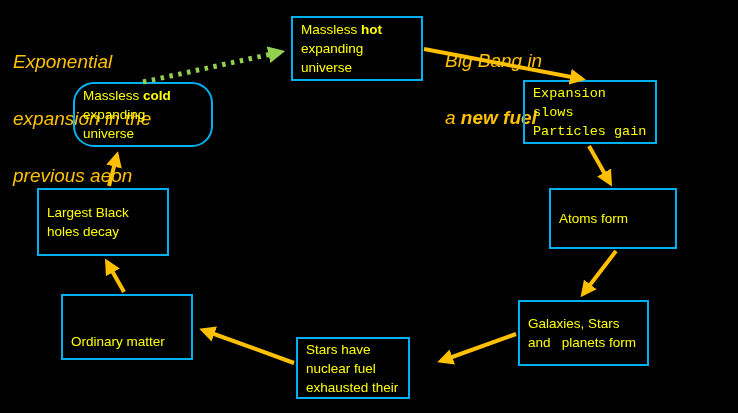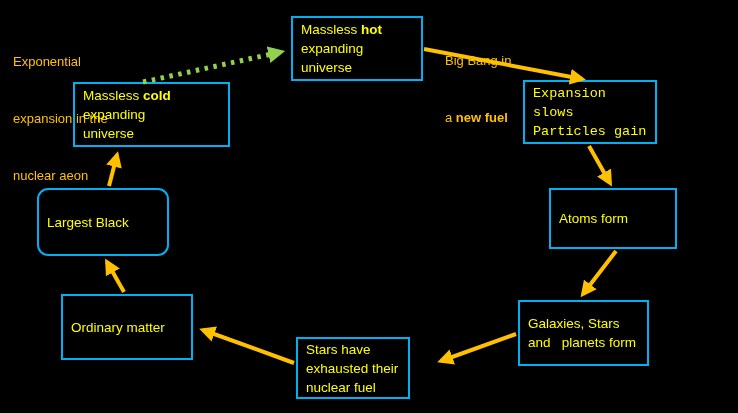--- a/index.html
+++ b/index.html
@@ -21,50 +21,51 @@
     color:var(--boxtext,#FFFF00);
     display:flex;flex-direction:column;justify-content:center;
     padding:7px 8px;
     font-size:13.5px;line-height:19px;
   }
   .box-line{white-space:pre-wrap;}
   .bd{font-weight:bold;}
   .note{
     position:absolute;
     color:var(--note,#FFC000);
-    font-size:13px;line-height:19px;
+    font-style:italic;
+    font-size:19px;line-height:19px;
     white-space:pre-wrap;
   }
   .orange-arrow{stroke:var(--arrow,#FFC000);stroke-width:4;fill:none;stroke-linecap:butt;}
   .orange-head{fill:var(--arrow,#FFC000);}
   .green-arrow{stroke:var(--green,#92D050);stroke-width:5;fill:none;stroke-dasharray:3.5 5.5;stroke-linecap:butt;}
   .green-head{fill:var(--green,#92D050);}
 
   
   .b-hot      {left:291px;top:16px;width:132px;height:65px;}
-  .b-cold     {left:73px; top:82px;width:157px;height:65px;}
+  .b-cold     {left:73px; top:82px;width:140px;height:65px;border-radius:21px;}
   .b-expansion{left:523px;top:80px;width:134px;height:64px;font-family:Liberation Mono, monospace;}
   .b-atoms    {left:549px;top:188px;width:128px;height:61px;}
   .b-galaxies {left:518px;top:300px;width:131px;height:66px;}
   .b-stars    {left:296px;top:337px;width:114px;height:62px;}
-  .b-ordinary {left:61px; top:294px;width:132px;height:66px;}
-  .b-bholes   {left:37px; top:188px;width:132px;height:68px;border-radius:11px;}
+  .b-ordinary {left:61px; top:294px;width:132px;height:66px;justify-content:flex-end;}
+  .b-bholes   {left:37px; top:188px;width:132px;height:68px;}
 
   .n-prev{left:13px;top:14px;}
   .n-bang{left:445px;top:13px;}
 </style>
 </head>
 <body>
 
 <div class="canvas">
 
   <div class="note n-prev">
     <div>Exponential</div>
     <div>expansion in the</div>
-    <div>nuclear aeon</div>
+    <div>previous aeon</div>
   </div>
 
   <div class="note n-bang">
     <div>Big Bang in</div>
     <div><span>a </span><span class="bd">new fuel</span></div>
   </div>
 
   <div class="box b-hot">
     <div class="box-line"><span>Massless </span><span class="bd">hot</span></div>
     <div class="box-line">expanding</div>
@@ -80,30 +81,31 @@
     <div class="box-line">Atoms form</div>
   </div>
 
   <div class="box b-galaxies">
     <div class="box-line">Galaxies, Stars</div>
     <div class="box-line">and   planets form</div>
   </div>
 
   <div class="box b-stars">
     <div class="box-line">Stars have</div>
+    <div class="box-line">nuclear fuel</div>
     <div class="box-line">exhausted their</div>
-    <div class="box-line">nuclear fuel</div>
   </div>
 
   <div class="box b-ordinary">
     <div class="box-line">Ordinary matter</div>
   </div>
 
   <div class="box b-bholes">
     <div class="box-line">Largest Black</div>
+    <div class="box-line">holes decay</div>
   </div>
 
   <div class="box b-cold">
     <div class="box-line"><span>Massless </span><span class="bd">cold</span></div>
     <div class="box-line">expanding</div>
     <div class="box-line">universe</div>
   </div>
 
   <svg class="overlay" viewBox="0 0 738 413" xmlns="http://www.w3.org/2000/svg">
     <defs>

